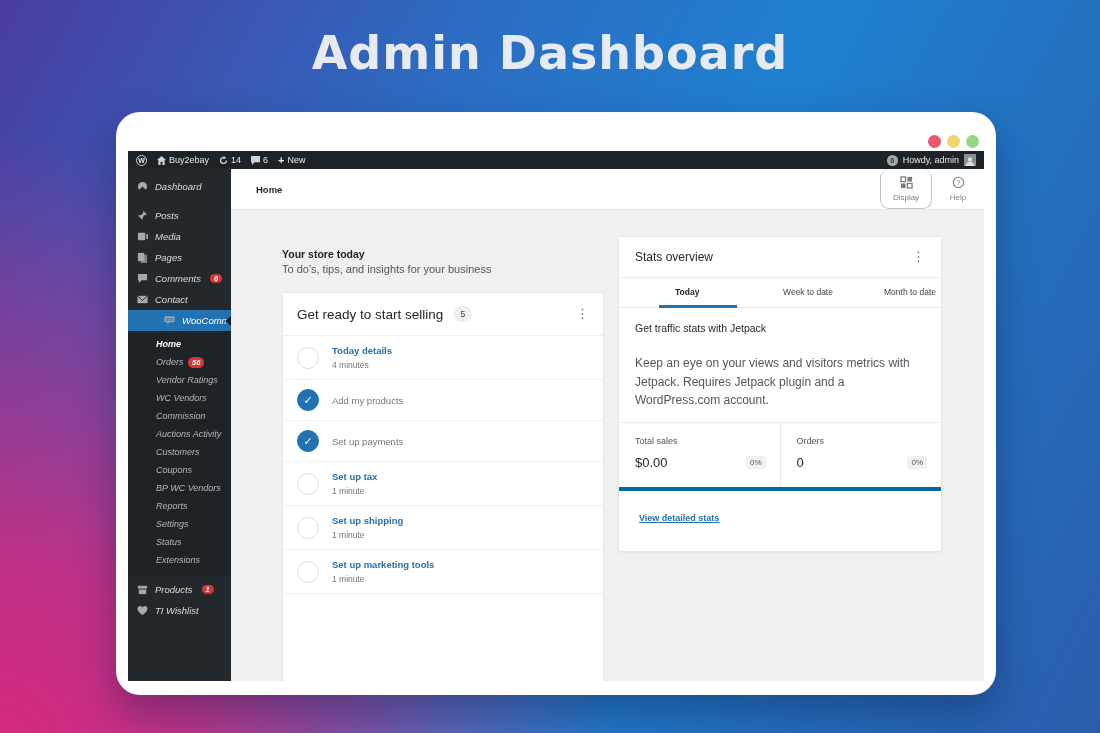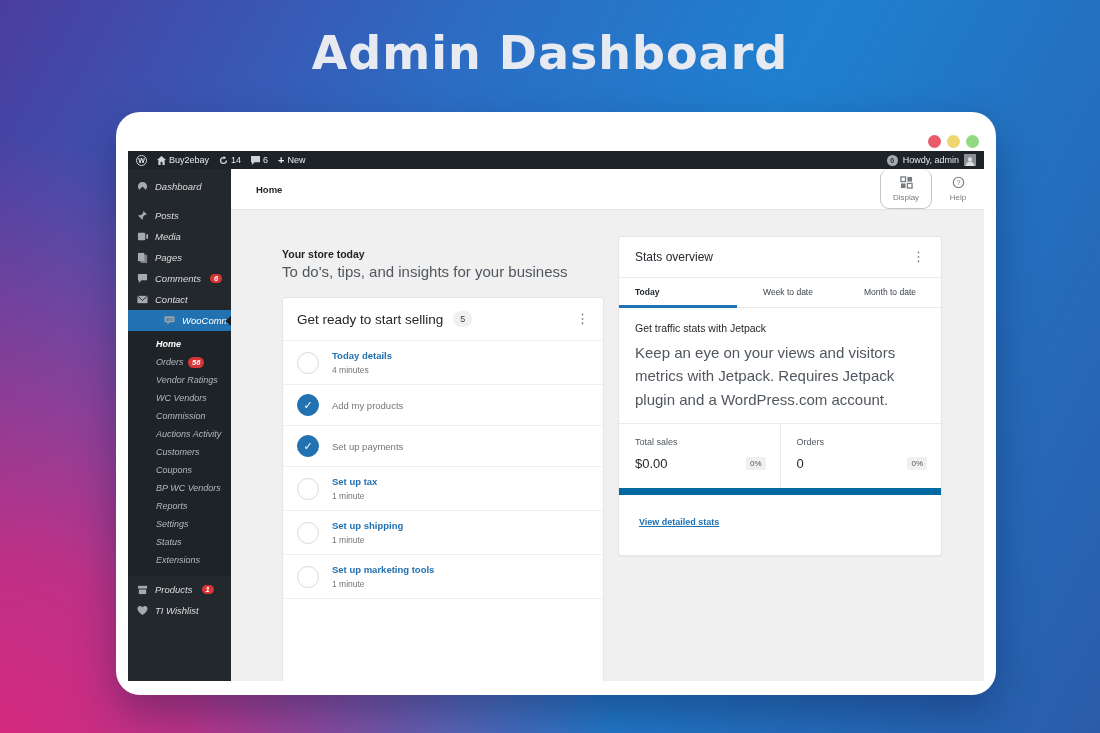--- a/index.html
+++ b/index.html
@@ -63,60 +63,60 @@
     display:flex; align-items:stretch; }
   .breadcrumb { align-self:center; padding-left:25px; font-size:9.5px; font-weight:700; color:#1d2327; flex:1; }
   .hdr-btn { width:52px; display:flex; flex-direction:column; align-items:center; justify-content:center;
     gap:2px; font-size:8px; color:#787c82; cursor:pointer;border-radius:9px; }
   .hdr-btn.display { border:1px solid #c3c4c7; border-top:none; background:#fff; }
   .content-body { flex:1; display:flex; gap:14px; padding-left:51px; overflow:hidden; }
   
   .col-left { width:322px; flex:0 0 322px; }
   .store-today { margin-top:38px; }
   .store-today h2 { font-size:10.5px; color:#1d2327; font-weight:700; }
-  .store-today p { font-size:15px; color:#50575e; margin-top:3px; }
+  .store-today p { font-size:11px; color:#50575e; margin-top:3px; }
   .card { background:#fff; border:1px solid #e3e5e8; border-radius:3px; box-shadow:0 1px 1px rgba(0,0,0,.04); }
   .checklist-card { margin-top:17px; height:420px; overflow:hidden; }
   .cl-header { display:flex; align-items:center; padding:13px 14px; border-bottom:1px solid #eceff1; }
   .cl-title { font-size:13.5px; color:#23282d; font-weight:400; }
   .pill { background:#f0f0f1; color:#3c434a; font-size:9px; border-radius:9px; padding:3px 7px; margin-left:10px; }
   .kebab { margin-left:auto; color:#646970; font-size:13px; letter-spacing:0; cursor:pointer; line-height:.8; }
   .task { display:flex; align-items:center; gap:13px; padding:9px 14px; border-bottom:1px solid #f0f0f1; cursor:pointer; }
   .task:last-of-type { border-bottom:1px solid #f0f0f1; }
   .tick { width:22px; height:22px; flex:0 0 22px; border-radius:50%; border:1px solid #dcdcde; background:#fff; }
   .task.done .tick { background:#2271b1; border-color:#2271b1; color:#fff; font-size:11px;
     display:flex; align-items:center; justify-content:center; }
   .task-label { font-size:9.5px; font-weight:700; color:#2271b1; }
   .task.done .task-label { color:#757575; font-weight:400; }
   .task-meta { font-size:8.5px; color:#757575; margin-top:4px; }
   
   .col-right { width:324px; flex:0 0 324px; }
   .stats-card { margin-top:26px; overflow:hidden; }
   .st-header { display:flex; align-items:center; padding:13px 16px; border-bottom:1px solid #e8eaec; }
   .st-title { font-size:12px; color:#23282d; }
   .tabs { display:flex; border-bottom:1px solid #e8eaec; }
-  .tab { flex:1; font-size:8.5px; color:#3c434a; padding:9px 0 10px; text-align:center; position:relative; cursor:pointer; }
+  .tab { flex:1; font-size:8.5px; color:#3c434a; padding:9px 0 10px; text-align:center; position:relative; cursor:pointer;margin-left:40px; }
   .tab.first { text-align:left; padding-left:16px; }
   .tab.active { font-weight:600; color:#1d2327; }
   .tab.active::after { content:""; position:absolute; left:0; right:0; bottom:-1px; height:3px; background:#2271b1; }
   .jetpack { padding:14px 16px 12px; }
   .jp-title { font-size:10.5px; color:#23282d; font-weight:400; }
-  .jp-desc { font-size:15px; color:#50575e; line-height:1.55; margin-top:7px; }
+  .jp-desc { font-size:12px; color:#50575e; line-height:1.55; margin-top:20px; }
   .jp-actions { display:flex; align-items:center; gap:12px; padding:10px 16px 12px; border-top:1px solid #f0f0f1; }
   .btn-outline { border:1px solid #2271b1; color:#2271b1; background:#fff; border-radius:3px;
     font-size:9px; font-weight:600; padding:5px 9px; cursor:pointer; font-family:inherit; }
   .link { color:#2271b1; font-size:9px; font-weight:600; cursor:pointer; text-decoration:none; }
   .metrics { display:flex; border-top:1px solid #e8eaec; }
   .metric { flex:1; padding:13px 14px 17px 16px; }
   .metric + .metric { border-left:1px solid #e8eaec; }
   .metric-label { font-size:9px; color:#50575e; }
   .metric-row { display:flex; align-items:center; justify-content:space-between; margin-top:9px; }
   .metric-value { font-size:13px; color:#1d2327; }
   .delta { background:#f0f0f1; color:#50575e; font-size:8px; padding:2px 4px; border-radius:2px; }
-  .st-footer { border-top:7px solid #0369a1; padding:16px 8px 26px 20px; }
+  .st-footer { border-top:4px solid #0369a1; padding:16px 8px 26px 20px; }
   .st-footer .link { text-decoration:underline; }
 </style>
 </head>
 <body>
 
 <div class="stage">
   <div class="page-title">Admin Dashboard</div>
 
   <div class="window">
     <div class="dots">

